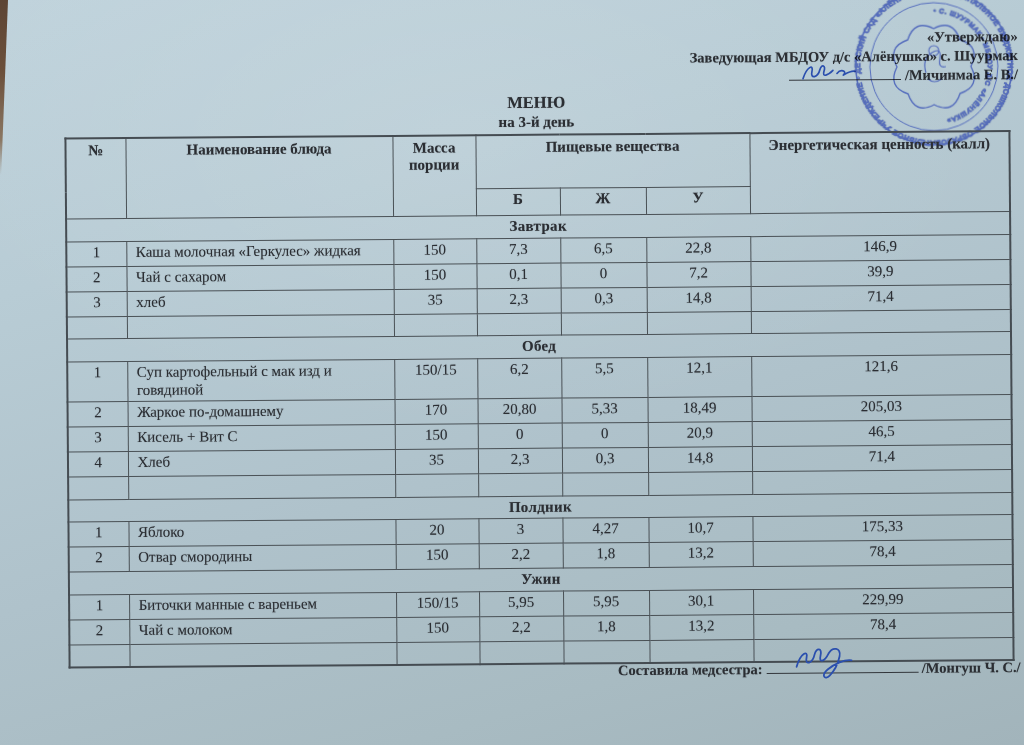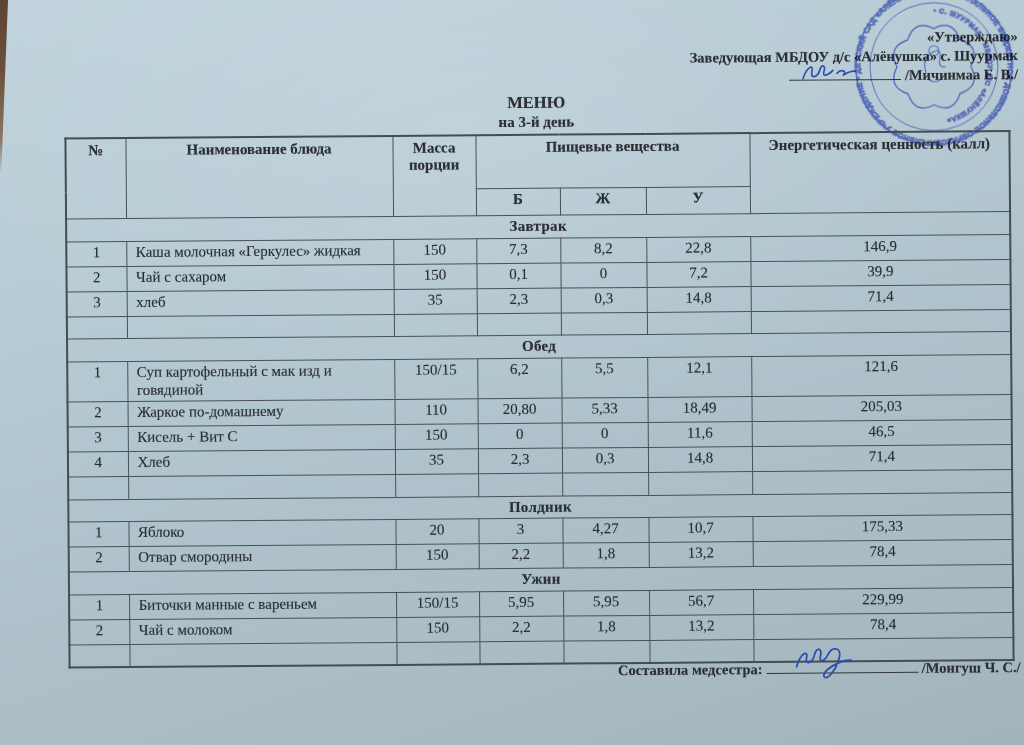--- a/index.html
+++ b/index.html
@@ -149,21 +149,21 @@
       </thead>
       <tbody>
           <tr>
             <td colspan="7" class="section-cell">Завтрак</td>
           </tr>
           <tr>
             <td>1</td>
             <td class="dish">Каша молочная «Геркулес» жидкая</td>
             <td>150</td>
             <td>7,3</td>
-            <td>8,2</td>
+            <td>6,5</td>
             <td>22,8</td>
             <td>146,9</td>
           </tr>
           <tr>
             <td>2</td>
             <td class="dish">Чай с сахаром</td>
             <td>150</td>
             <td>0,1</td>
             <td>0</td>
             <td>7,2</td>
@@ -195,33 +195,33 @@
             <td class="dish">Суп картофельный с мак изд и говядиной</td>
             <td>150/15</td>
             <td>6,2</td>
             <td>5,5</td>
             <td>12,1</td>
             <td>121,6</td>
           </tr>
           <tr>
             <td>2</td>
             <td class="dish">Жаркое по-домашнему</td>
-            <td>110</td>
+            <td>170</td>
             <td>20,80</td>
             <td>5,33</td>
             <td>18,49</td>
             <td>205,03</td>
           </tr>
           <tr>
             <td>3</td>
             <td class="dish">Кисель + Вит С</td>
             <td>150</td>
             <td>0</td>
             <td>0</td>
-            <td>11,6</td>
+            <td>20,9</td>
             <td>46,5</td>
           </tr>
           <tr>
             <td>4</td>
             <td class="dish">Хлеб</td>
             <td>35</td>
             <td>2,3</td>
             <td>0,3</td>
             <td>14,8</td>
             <td>71,4</td>
@@ -258,21 +258,21 @@
           </tr>
           <tr>
             <td colspan="7" class="section-cell">Ужин</td>
           </tr>
           <tr>
             <td>1</td>
             <td class="dish">Биточки манные с вареньем</td>
             <td>150/15</td>
             <td>5,95</td>
             <td>5,95</td>
-            <td>56,7</td>
+            <td>30,1</td>
             <td>229,99</td>
           </tr>
           <tr>
             <td>2</td>
             <td class="dish">Чай с молоком</td>
             <td>150</td>
             <td>2,2</td>
             <td>1,8</td>
             <td>13,2</td>
             <td>78,4</td>

